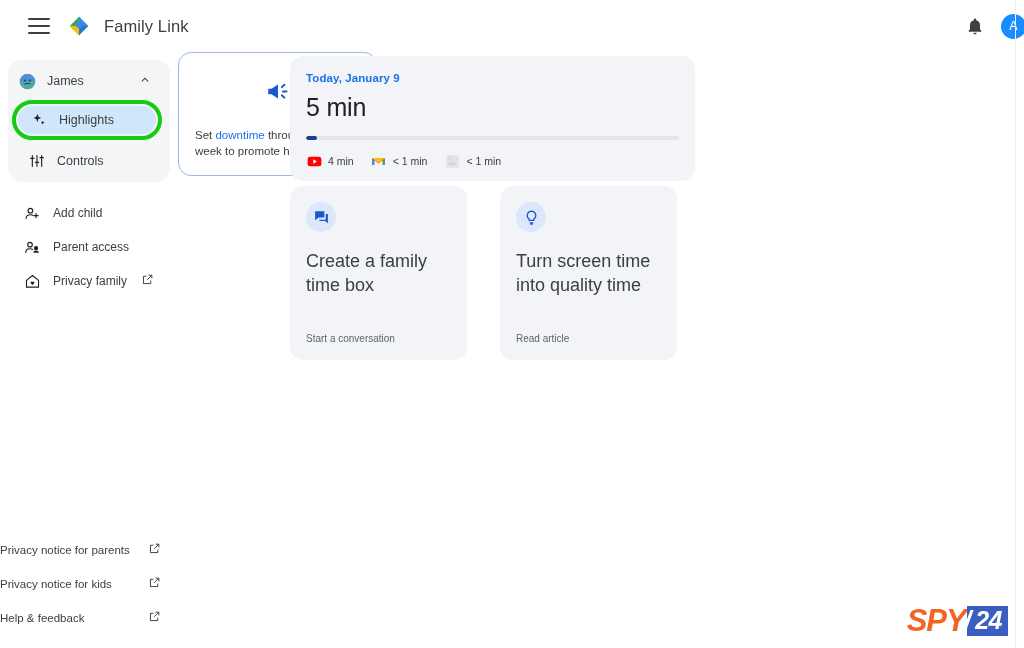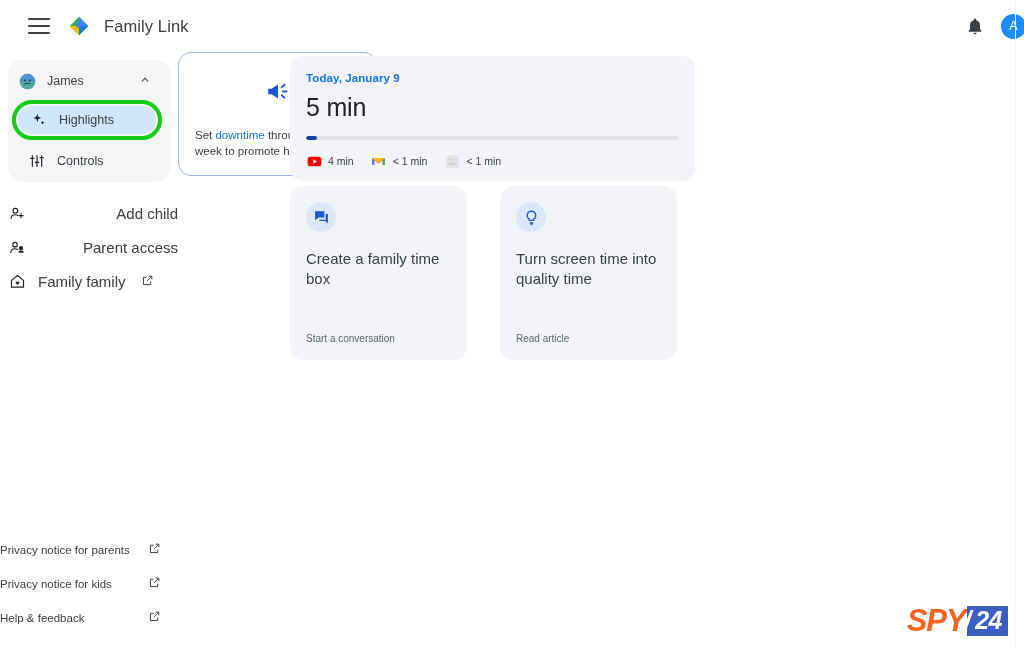--- a/index.html
+++ b/index.html
@@ -61,21 +61,21 @@
   .highlight-wrap {
     position: relative; margin: 2px 8px 2px 4px;
     border: 4px solid #13cc13; border-radius: 22px; padding: 2px;
   }
   .nav-row.selected {
     background: #cfe6fb; border-radius: 15px; height: 28px;
     margin: 0; padding-left: 12px;
   }
   .nav-item {
     display: flex; align-items: center; height: 34px;
-    padding-left: 8px; cursor: pointer; font-size: 15px; color: #3c4043; justify-content: space-between;
+    padding-left: 23px; cursor: pointer; font-size: 12px; color: #3c4043;
   }
   .nav-item .ic { width: 18px; height: 18px; flex: 0 0 18px; display: flex; align-items: center; justify-content: center; }
   .nav-item .lbl { margin-left: 12px; white-space: nowrap; }
   .nav-item .ext { margin-left: auto; margin-right: 24px; }
   .nav-secondary { margin-top: 14px; }
 
   .sidebar-bottom { position: absolute; bottom: 12px; left: 0; width: 178px; }
   .foot-item {
     display: flex; align-items: center; min-height: 34px;
     padding-right: 16px; cursor: pointer;
@@ -112,21 +112,21 @@
   .downtime-text { margin-top: 22px; font-size: 11.5px; color: #3c4043; line-height: 1.42; }
   .downtime-text a { color: #1a73e8; text-decoration: none; }
 
   .promo-card { top: 134px; width: 177px; height: 174px; padding: 16px; }
   .promo-1 { left: 112px; }
   .promo-2 { left: 322px; }
   .promo-icon-circle {
     width: 30px; height: 30px; border-radius: 50%; background: #dce7fb;
     display: flex; align-items: center; justify-content: center;
   }
-  .promo-title { margin-top: 17px; font-size: 15px; color: #3c4043; line-height: 1.35; }
+  .promo-title { margin-top: 17px; font-size: 18px; color: #3c4043; line-height: 1.35; }
   .promo-action { position: absolute; left: 16px; bottom: 16px; font-size: 10px; color: #5f6368; }
 
   
   .watermark {
     position: absolute; right: 16px; bottom: 12px;
     display: flex; align-items: center; height: 30px;
   }
   .wm-spy { color: #f26422; font-size: 31px; font-weight: bold; font-style: italic; letter-spacing: -1px; }
   .wm-slash { color: #ffffff; font-size: 27px; font-weight: bold; font-style: italic; margin: 0 -4px 0 -2px; z-index: 2; position: relative; }
   .wm-24 {
@@ -237,21 +237,21 @@
         <div class="lbl">Parent access</div>
       </div>
 
       <div class="nav-item">
         <div class="ic">
           <svg viewBox="0 0 24 24" width="17" height="17" fill="none" stroke="#202124" stroke-width="1.6" stroke-linejoin="round">
             <path d="M3.5 10.5L12 3.5l8.5 7V20h-17z"></path>
             <path d="M12 16.8l-2.4-2.2a1.5 1.5 0 0 1 2.4-1.8 1.5 1.5 0 0 1 2.4 1.8z" fill="#202124" stroke="none"></path>
           </svg>
         </div>
-        <div class="lbl">Family family</div>
+        <div class="lbl">Privacy family</div>
         <div class="ext">
           <svg viewBox="0 0 24 24" width="13" height="13" fill="none" stroke="#3c4043" stroke-width="1.8">
             <path d="M14 4h6v6M20 4l-8.5 8.5"></path>
             <path d="M18 14v5.5H4.5V6H10"></path>
           </svg>
         </div>
       </div>
     </div>
 
     <div class="sidebar-bottom">

